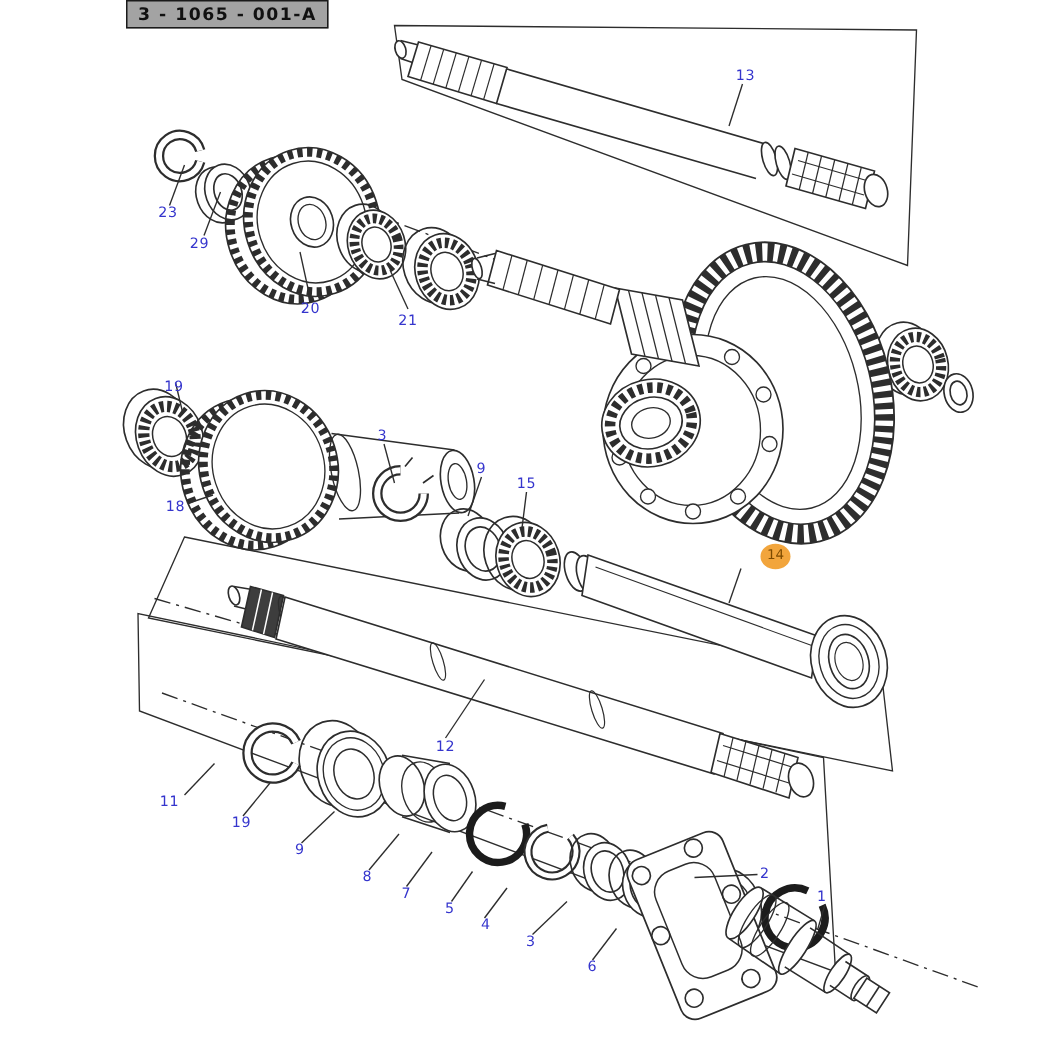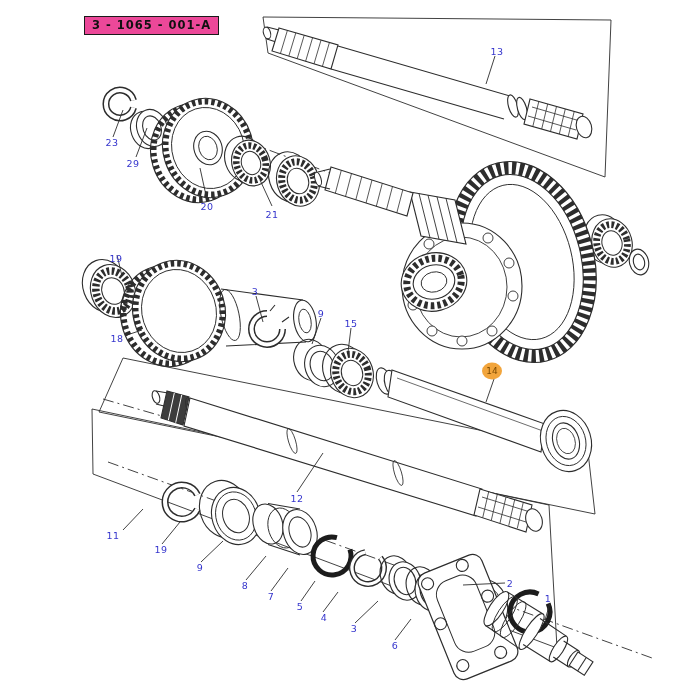--- a/index.html
+++ b/index.html
@@ -1,24 +1,24 @@
 <!DOCTYPE html>
 <html><head>
 <meta charset="utf-8">
 <style>
   html,body{margin:0;padding:0;background:#ffffff;}
   .stage{position:relative;width:700px;height:700px;background:#ffffff;overflow:hidden;
          font-family:"DejaVu Sans","Liberation Sans",sans-serif;}
   .stage svg{position:absolute;left:0;top:0;}
-  .ref-box{position:absolute;left:84px;top:16px;border:1.5px solid #1a1a1a;background:#ec4899;
+  .ref-box{position:absolute;left:84px;top:0;border:1.5px solid #1a1a1a;background:#a3a3a3;
            padding:1px 7px 2px 7px;font-size:11.5px;font-weight:bold;letter-spacing:1px;color:#111;}
   .part-label{position:absolute;transform:translate(-50%,-50%);color:#3535cd;
               font-size:9.5px;font-weight:normal;letter-spacing:0.5px;cursor:pointer;}
   .part-label.highlight{background:#f2a53c;color:#7c4a00;width:20px;height:17px;line-height:17px;
-              text-align:center;border-radius:50%;font-size:9px;letter-spacing:0;}
+              text-align:center;border-radius:50%;font-size:9px;letter-spacing:0;margin-left:25px;}
 </style>
 </head>
 <body>
 
 <div class="stage">
 
 <svg width="700" height="700" viewBox="0 0 700 700">
   <g stroke="#2d2d2d" fill="none" stroke-width="1.1">
 
     <g stroke-width="0.9">

